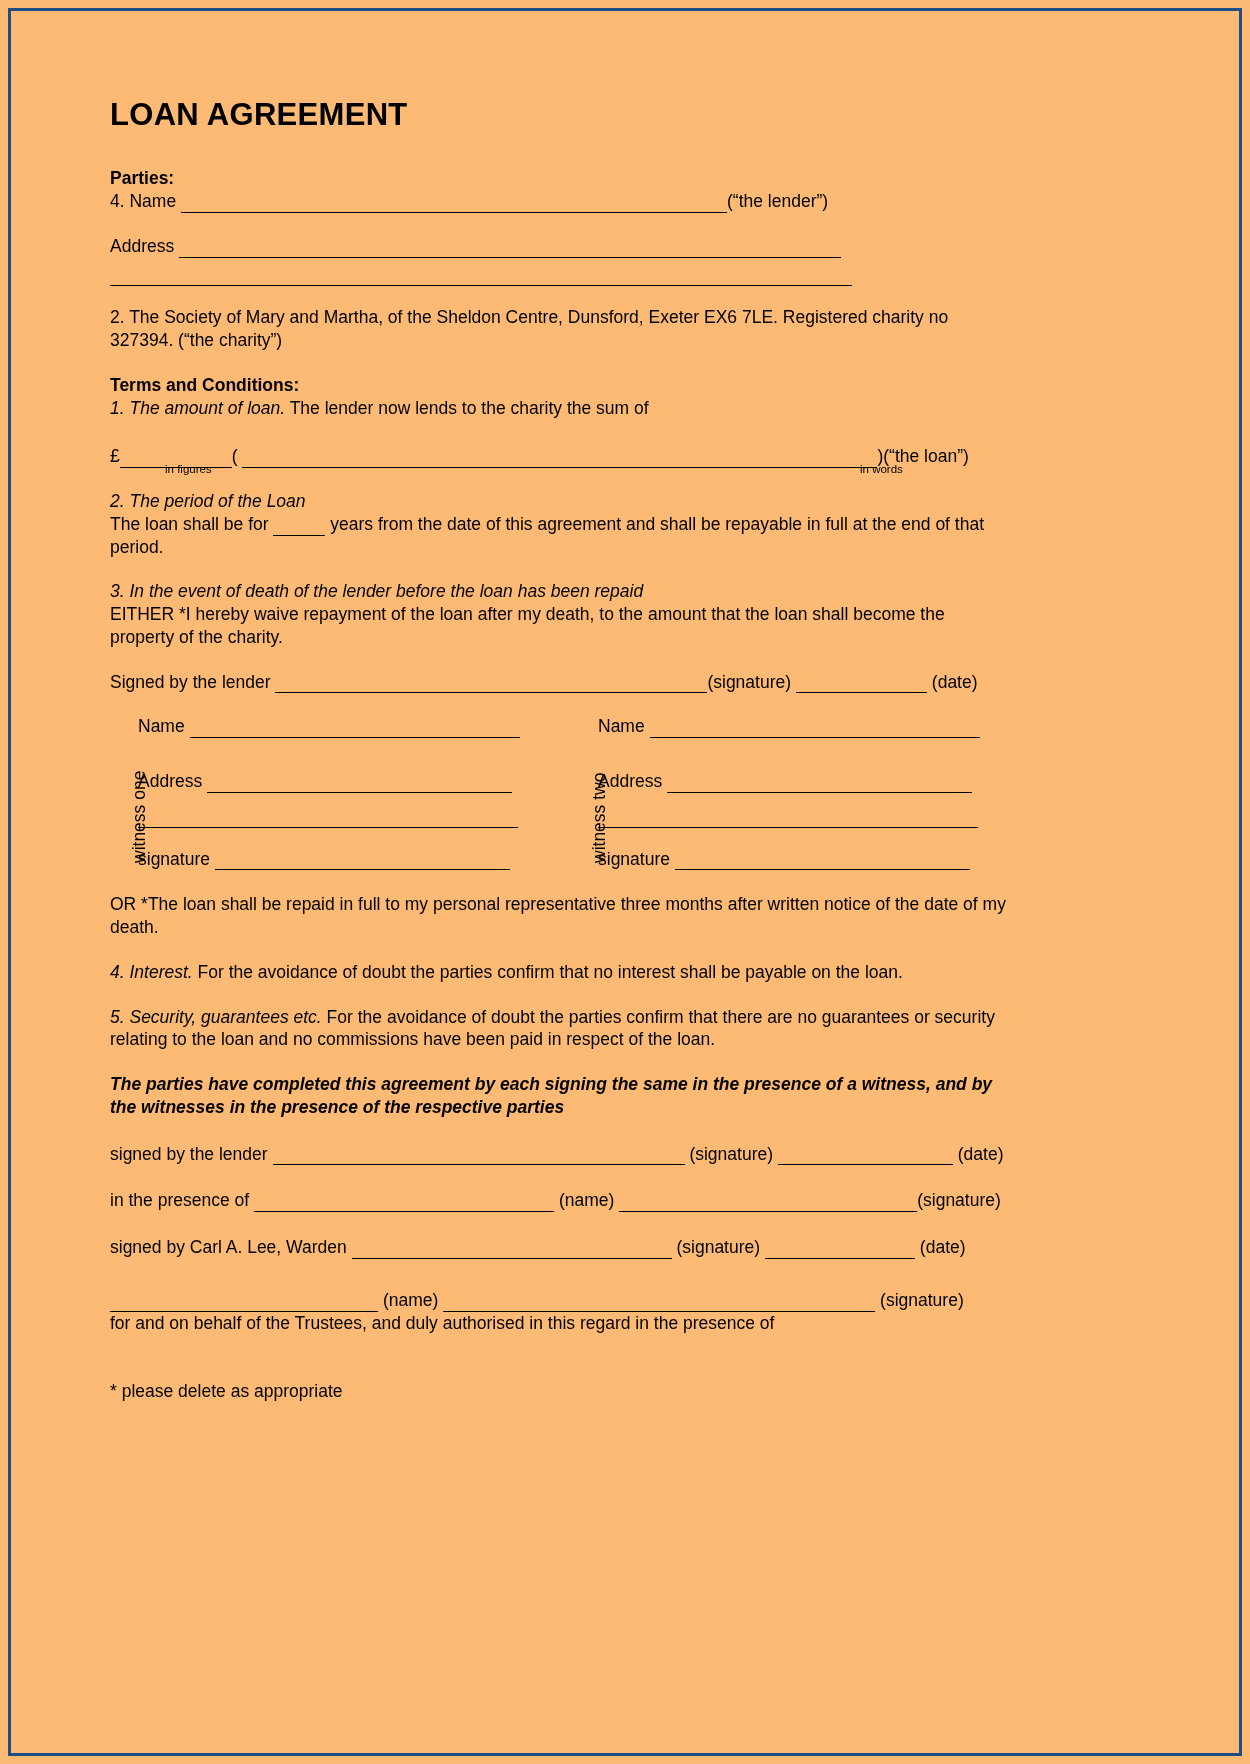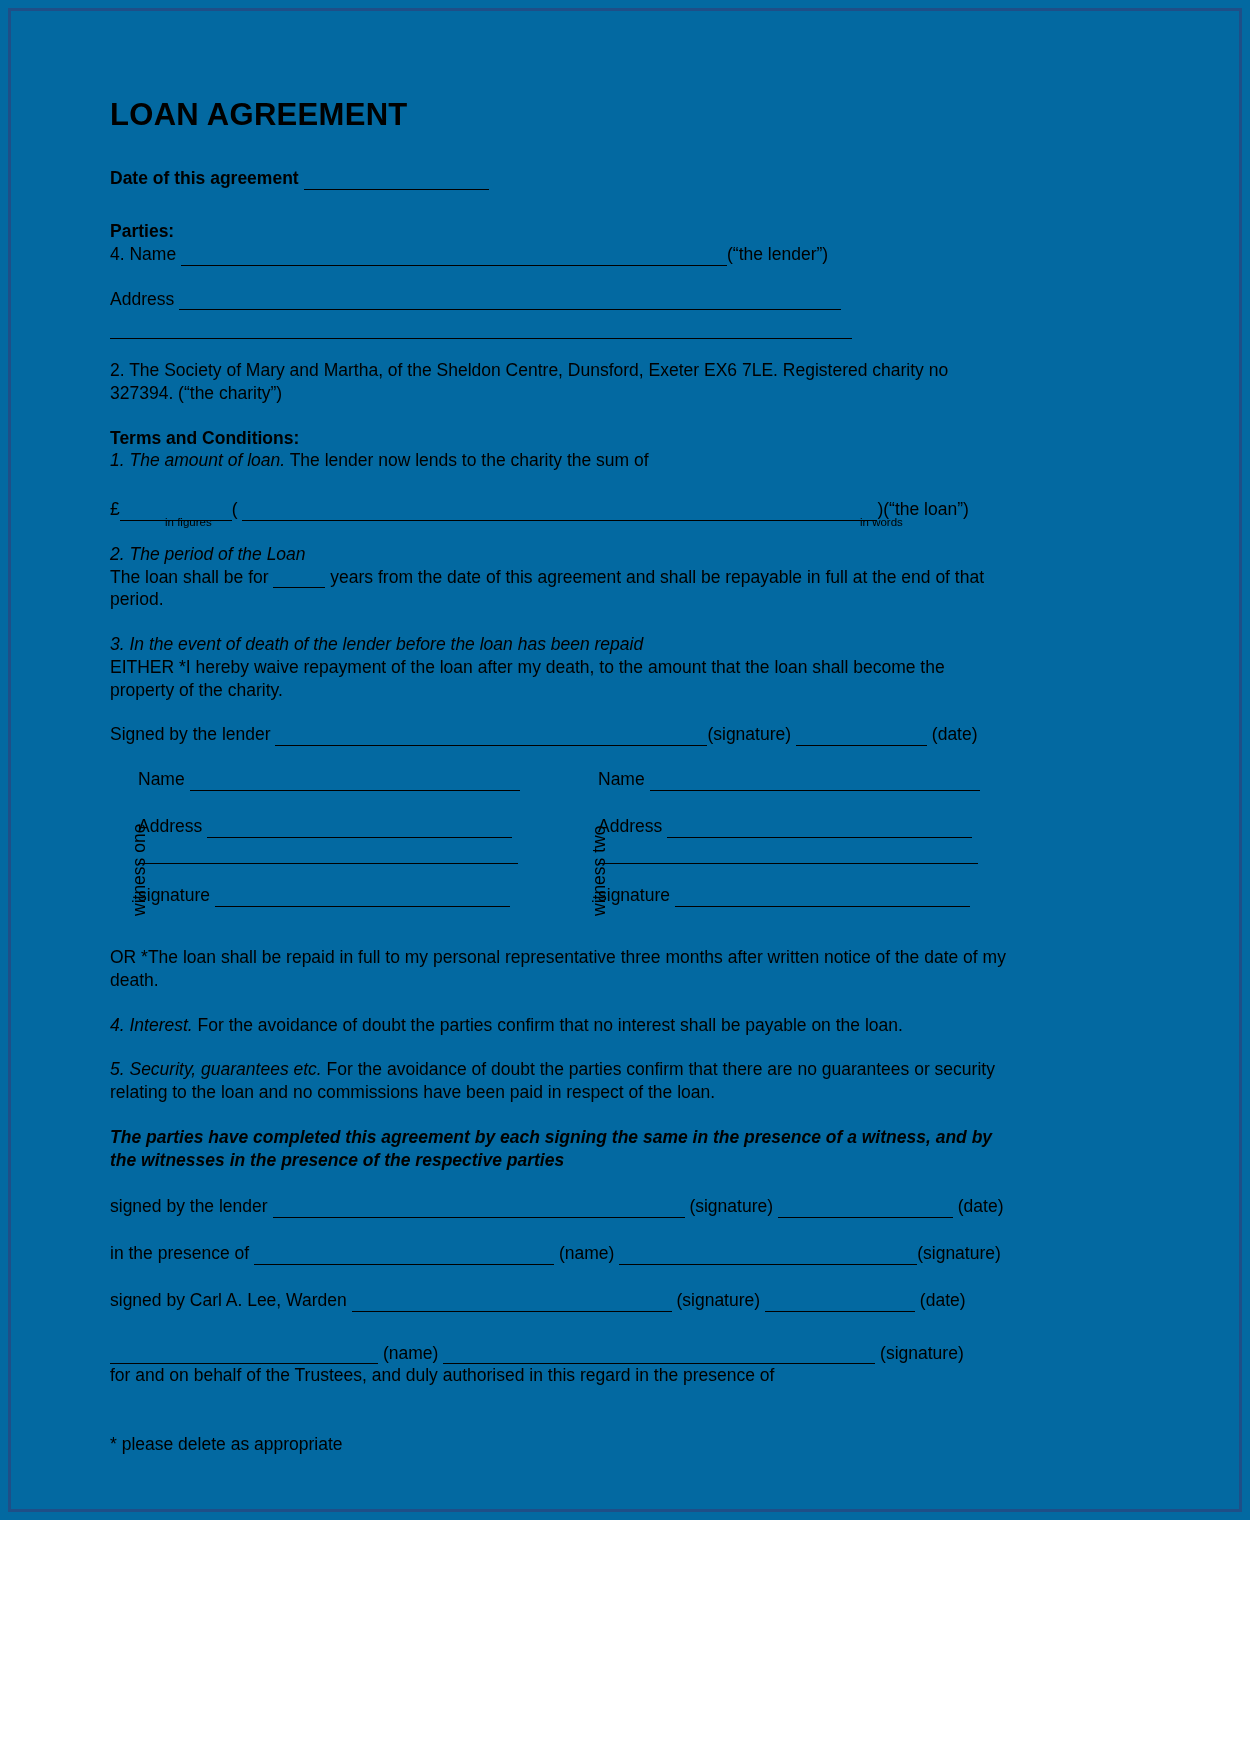--- a/index.html
+++ b/index.html
@@ -9,23 +9,23 @@
   }
   body {
     width: 1250px;
     height: 1764px;
     font-family: "Liberation Sans", sans-serif;
     color: #000000;
   }
   .page {
     position: relative;
     width: 1250px;
-    height: 1520px;
+    height: 1764px;
     box-sizing: border-box;
-    background: #0369a1;
+    background: #fdba74;
     padding: 4px;
   }
   .frame {
     position: absolute;
     left: 8px;
     top: 8px;
     right: 8px;
     bottom: 8px;
     border: 3px solid #1f4e87;
     box-sizing: border-box;
@@ -100,21 +100,21 @@
     width: 110px;
     font-size: 17.5px;
     transform: rotate(-90deg);
     transform-origin: left top;
     white-space: nowrap;
   }
   .w-label.left  { left: 18px; top: 148px; }
   .w-label.right { left: 478px; top: 148px; }
   .w-row {
     white-space: nowrap;
-    margin-bottom: 24px;
+    margin-bottom: 32px;
   }
   .w-rule-only {
     border-bottom: 1.6px solid #000;
     height: 0.1em;
     margin: 0 0 20px 30px;
     width: 345px;
   }
 
   .final-line { margin-top: 24px; white-space: nowrap; }
   .note { margin-top: 46px; }
@@ -122,24 +122,20 @@
 </head>
 <body>
 
 <div class="page">
   <div class="frame"></div>
 
   <div class="sheet">
 
     <div class="doc-title">LOAN AGREEMENT</div>
 
-    <div class="row date-line">
-      <span class="bold">Date of this agreement</span>
-      <span class="ul" style="width:185px;"></span>
-    </div>
 
     <div class="row bold">Parties:</div>
 
     <div class="row" style="white-space:nowrap;">
       <span>4. Name</span>
       <span class="ul" style="width:546px;"></span><span>(“the lender”)</span>
     </div>
 
     <div class="gap-m"></div>
 

